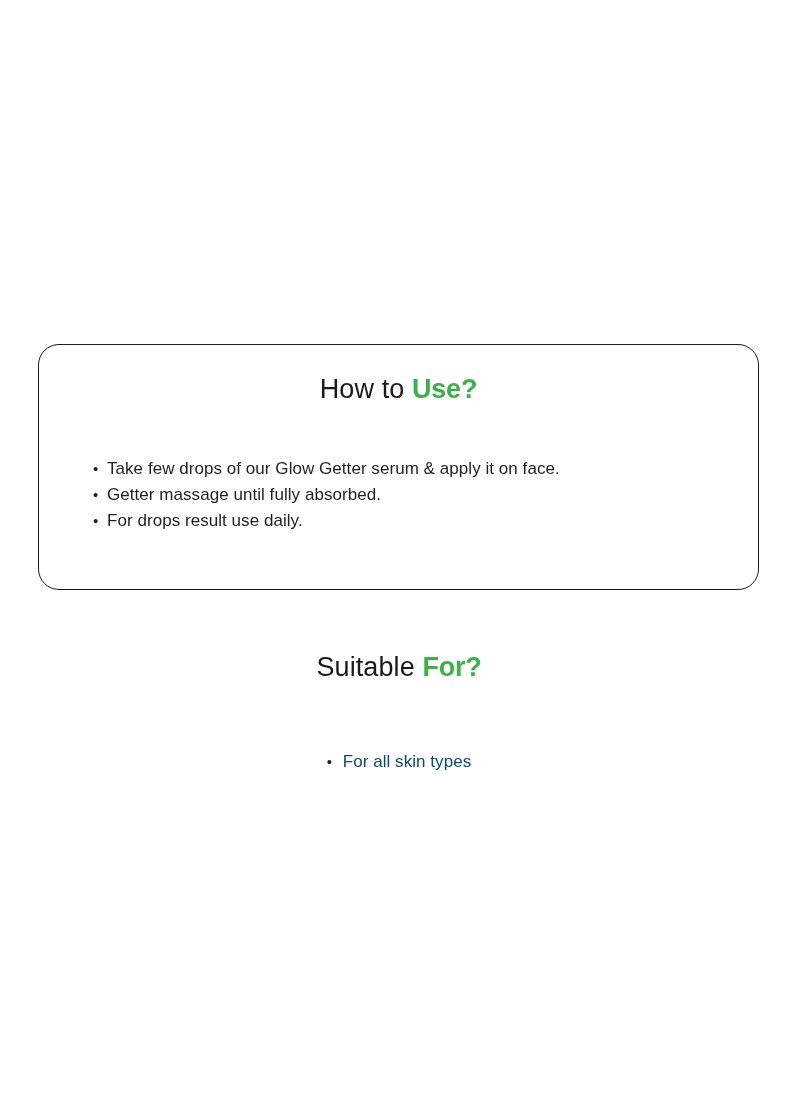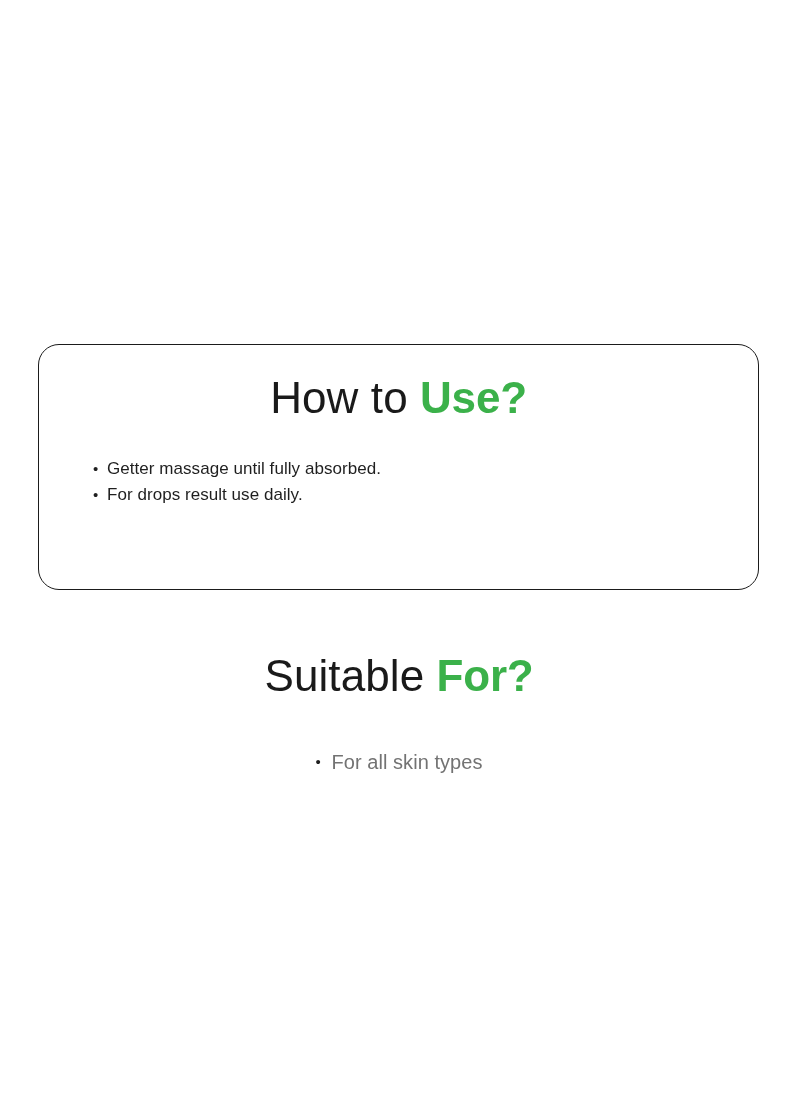--- a/index.html
+++ b/index.html
@@ -30,21 +30,21 @@
     width: 721px;
     height: 246px;
     box-sizing: border-box;
     border: 1.6px solid #1b1b1b;
     border-radius: 21px;
     background: #ffffff;
   }
 
   .section-heading {
     text-align: center;
-    font-size: 44px;
+    font-size: 27px;
     line-height: 1;
     letter-spacing: 0.1px;
     color: #1a1a1a;
     font-weight: 400;
     white-space: nowrap;
   }
   .section-heading .accent {
     font-weight: 700;
     letter-spacing: -0.2px;
   }
@@ -98,23 +98,23 @@
     top: 750px;
     margin: 0;
     padding: 0;
     list-style: none;
     text-align: center;
   }
   .suitable-list li {
     display: inline-block;
     position: relative;
     padding-left: 16px;
-    font-size: 20px;
+    font-size: 17px;
     line-height: 24px;
-    color: #737373;
+    color: #0c4a6e;
     letter-spacing: 0.05px;
     white-space: nowrap;
   }
   .suitable-list li::before {
     content: "\2022";
     position: absolute;
     left: 0;
     top: -0.5px;
     font-size: 15px;
     line-height: 24px;
@@ -126,20 +126,21 @@
 
 <div class="page">
 
   <div class="howto-card" style="border-color: rgb(27, 27, 27);">
 
     <div class="section-heading howto-heading">
       <span>How to </span><span class="accent" style="color: rgb(59, 177, 74);">Use?</span>
     </div>
 
     <ul class="howto-list">
+      <li>Take few drops of our Glow Getter serum &amp; apply it on face.</li>
       <li>Getter massage until fully absorbed.</li>
       <li>For drops result use daily.</li>
     </ul>
 
   </div>
 
   <div class="section-heading suitable-heading">
     <span>Suitable </span><span class="accent" style="color: rgb(59, 177, 74);">For?</span>
   </div>
 

